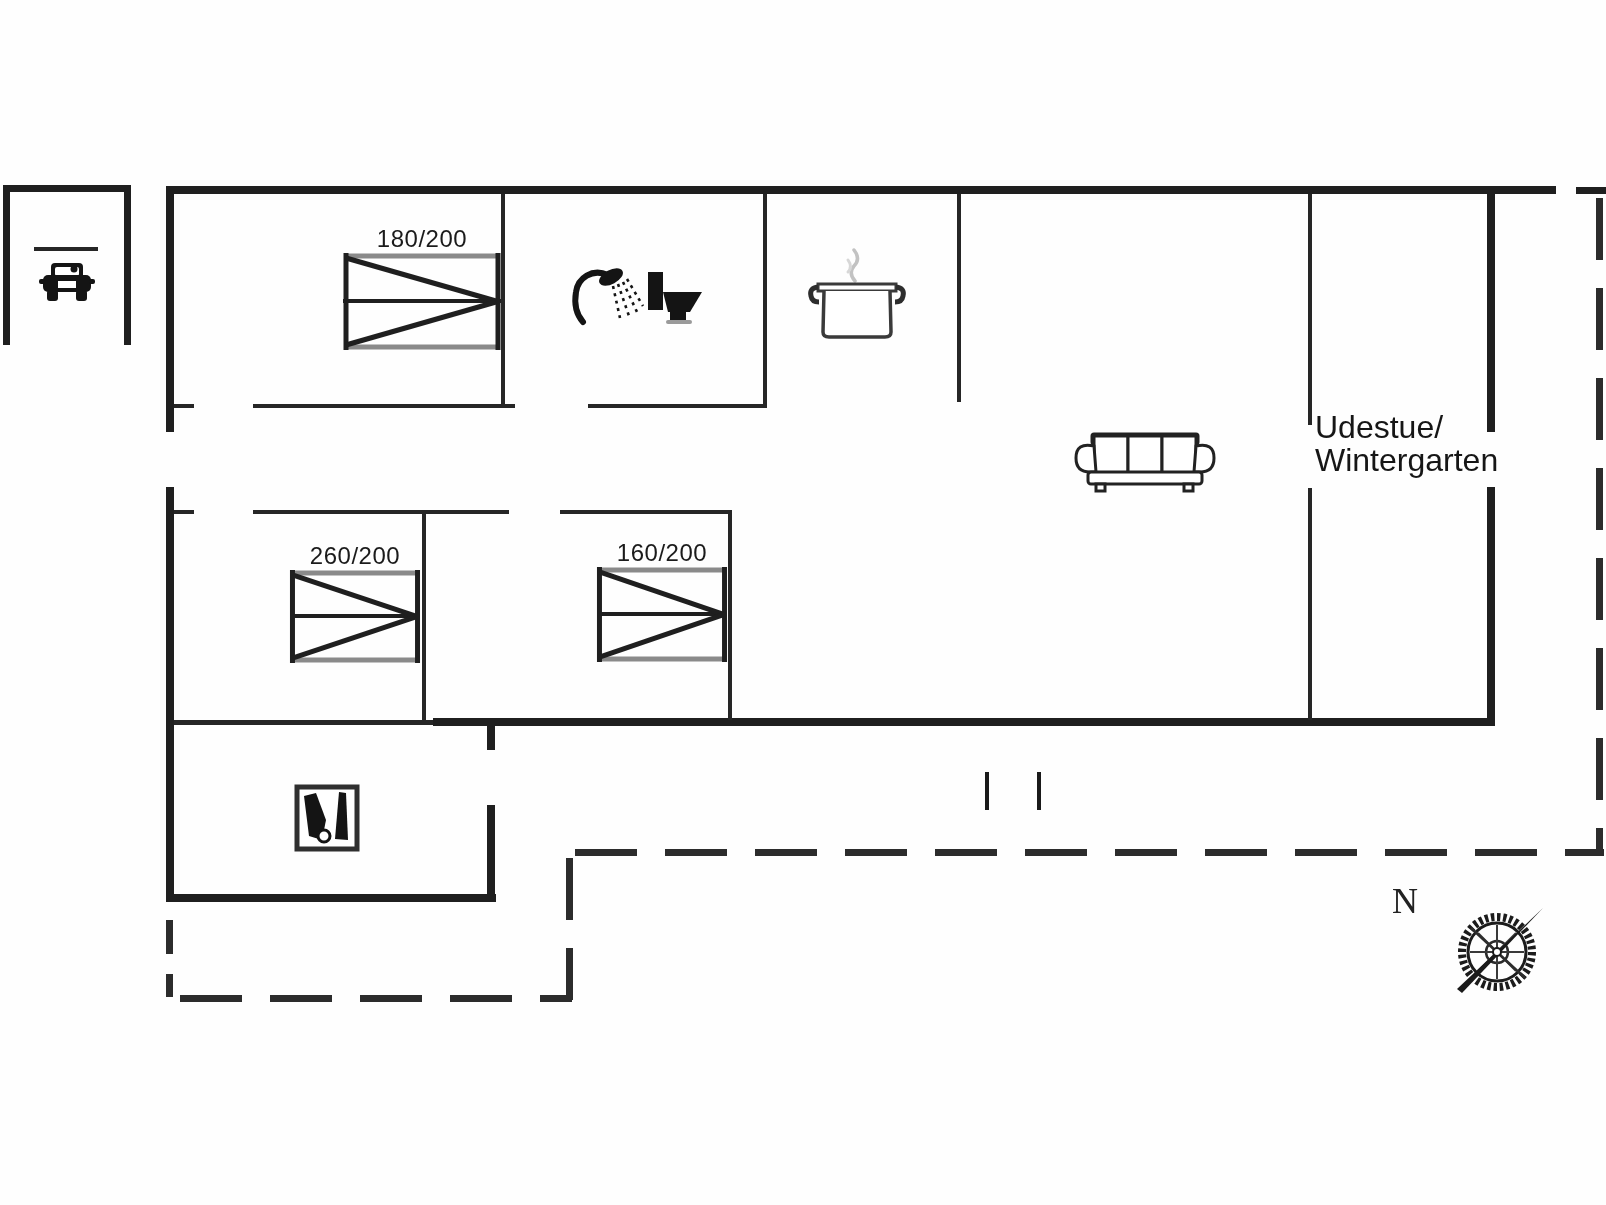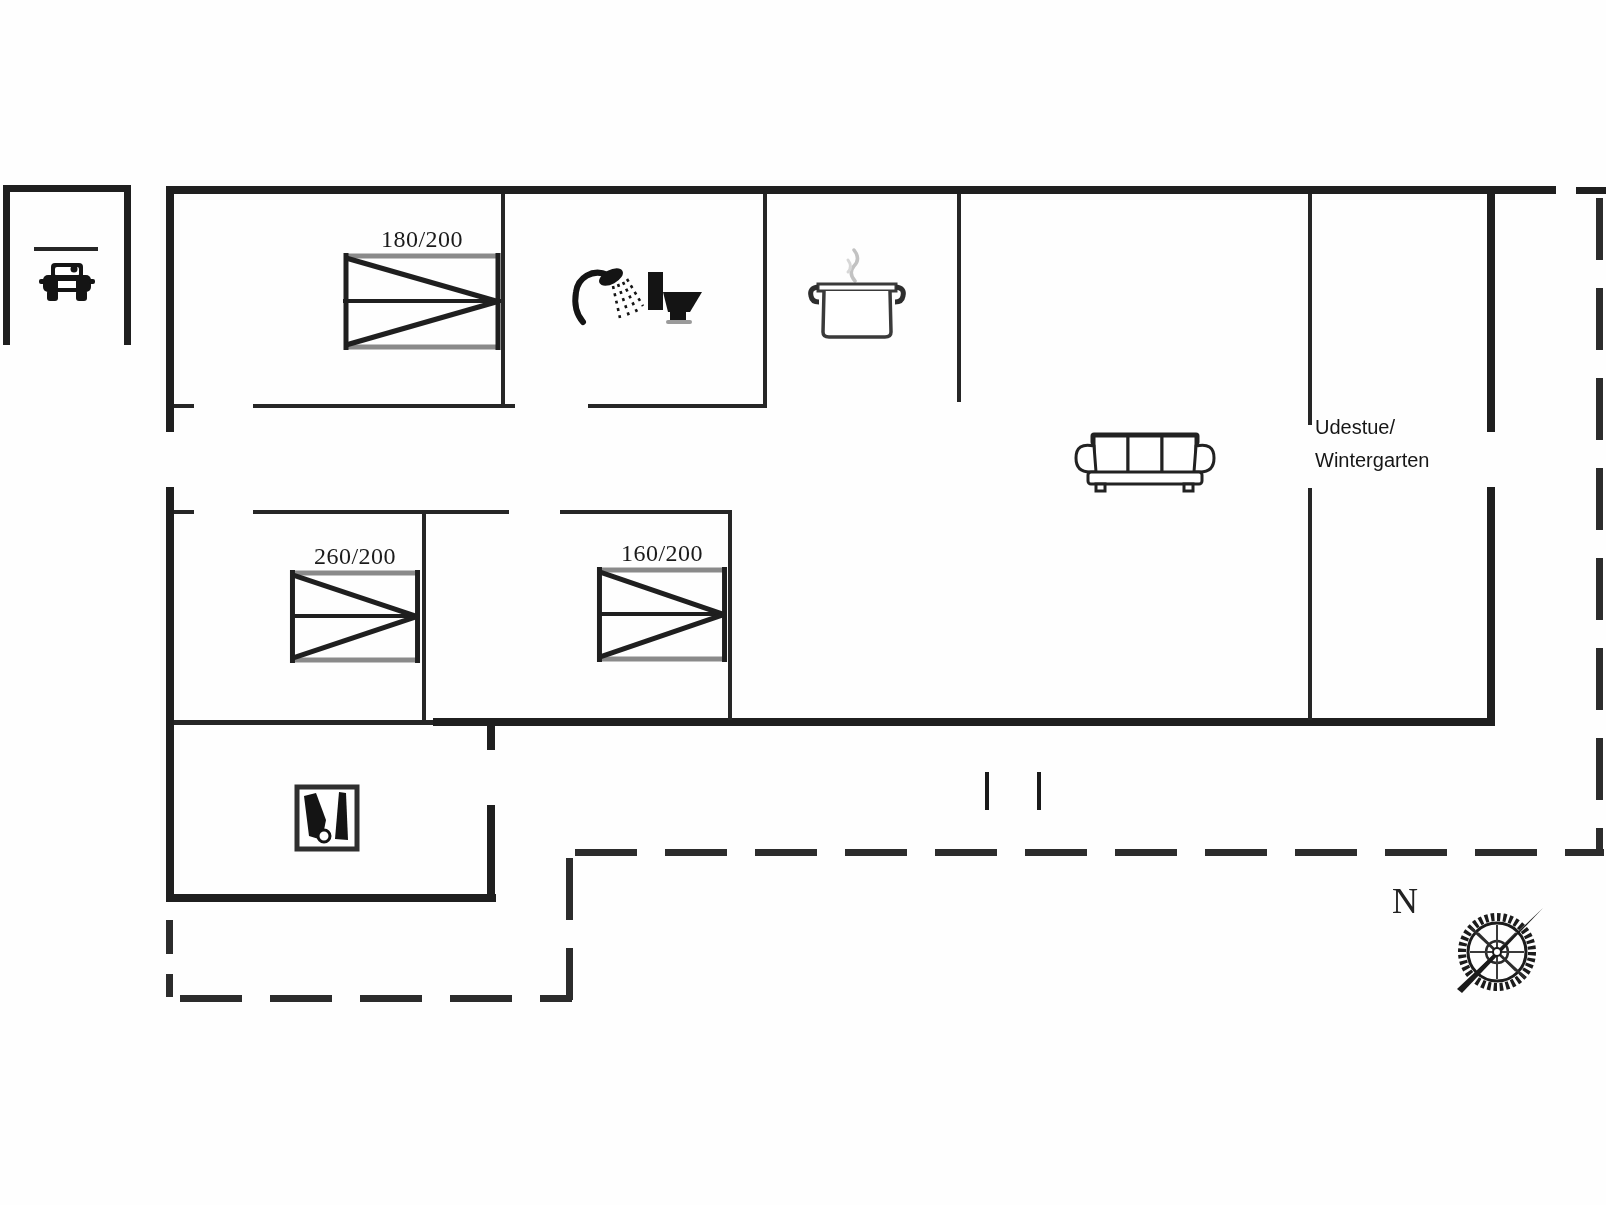--- a/index.html
+++ b/index.html
@@ -7,22 +7,22 @@
         font-family:"Liberation Sans","DejaVu Sans",sans-serif;}
   .wall{position:absolute;background:#1f1f1f;}
   .thin{background:#262626;}
   .dash-h{position:absolute;height:7px;
       background:repeating-linear-gradient(90deg,#2c2c2c 0,#2c2c2c 62px,transparent 62px,transparent 90px);}
   .dash-v{position:absolute;width:7px;
       background:repeating-linear-gradient(180deg,#2c2c2c 0,#2c2c2c 62px,transparent 62px,transparent 90px);}
   .dash-v-s{position:absolute;width:7px;
       background:repeating-linear-gradient(180deg,#2c2c2c 0,#2c2c2c 34px,transparent 34px,transparent 54px);}
   .bedlabel{position:absolute;font-size:24px;line-height:26px;color:#1b1b1b;text-align:center;
-      letter-spacing:0.5px;font-family:Liberation Serif, serif;}
-  .roomlabel{position:absolute;left:1315px;top:411px;font-size:20px;line-height:33px;color:#161616;}
+      letter-spacing:0.5px;}
+  .roomlabel{position:absolute;left:1315px;top:411px;font-size:32px;line-height:33px;color:#161616;}
   .north{position:absolute;left:1392px;top:880px;font-family:"Liberation Serif","DejaVu Serif",serif;
       font-size:36px;color:#222;}
   .mark{position:absolute;width:4px;height:38px;background:#1a1a1a;}
   svg{position:absolute;overflow:visible;}
 </style>
 </head>
 <body>
 
 <div id="plan">
 

